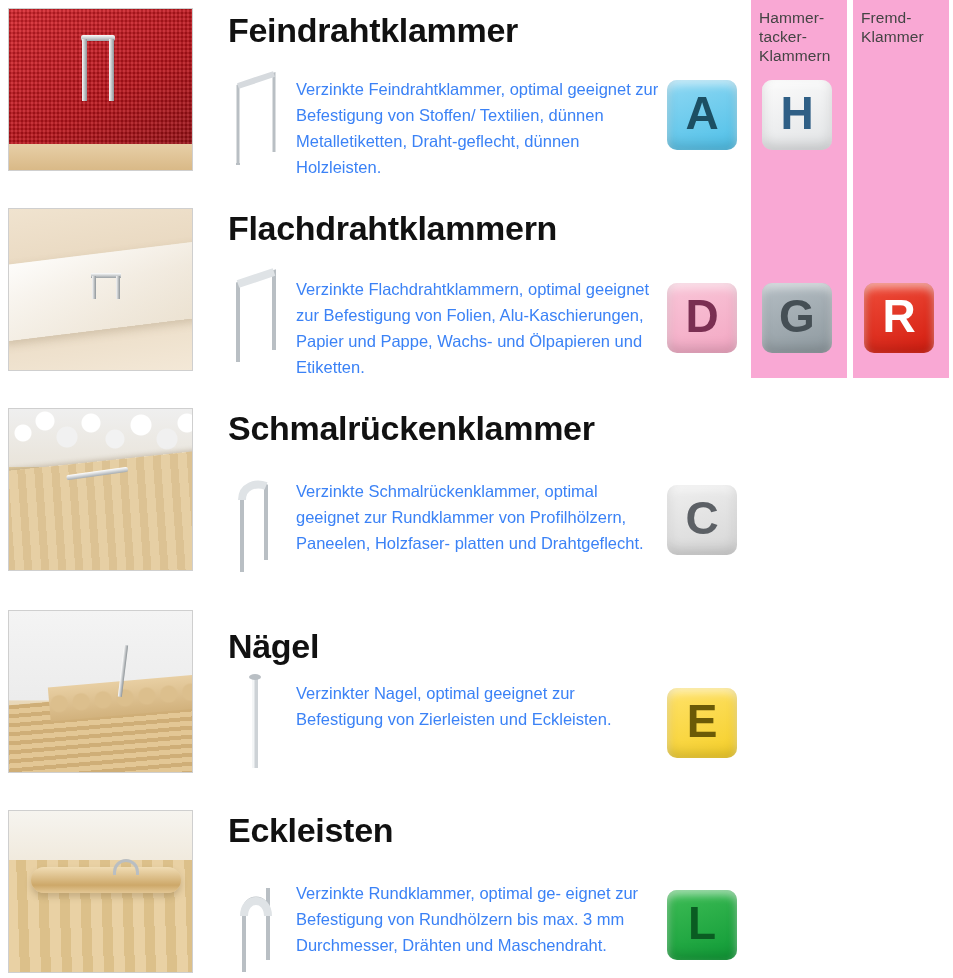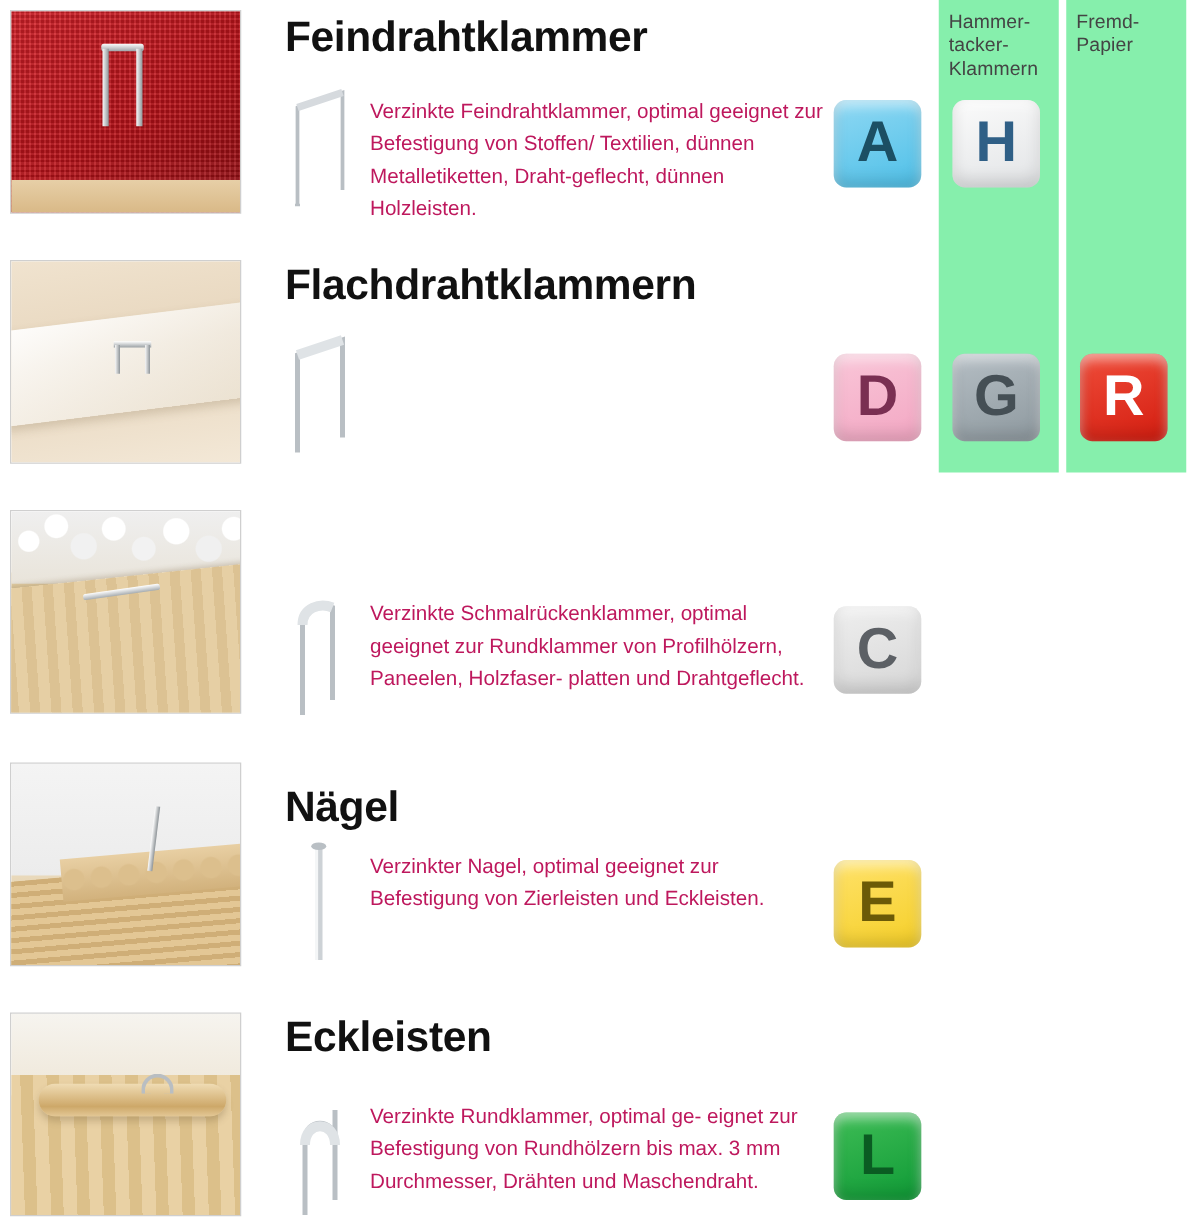--- a/index.html
+++ b/index.html
@@ -19,21 +19,21 @@
     position: absolute;
     top: 0;
     left: 751px;
     width: 202px;
     height: 978px;
   }
   .col {
     position: absolute;
     top: 0;
     width: 96px;
-    background: #86efac;
+    background: #f9a8d4;
   }
   .col.hammer { left: 0; height: 378px; }
   .col.fremd  { left: 102px; height: 378px; }
   .col-head {
     padding: 8px 8px 0 8px;
     font-size: 15.5px;
     line-height: 19px;
     color: #444;
     letter-spacing: 0.1px;
   }
@@ -221,21 +221,21 @@
     line-height: 40px;
     color: #111;
     white-space: nowrap;
   }
   .desc {
     position: absolute;
     left: 296px;
     width: 366px;
     font-size: 16.5px;
     line-height: 26px;
-    color: #be185d;
+    color: #3b82f6;
   }
 
   
   .tile {
     position: absolute;
     width: 70px; height: 70px;
     border-radius: 10px;
     display: flex; align-items: center; justify-content: center;
     font-size: 46px;
     font-weight: bold;
@@ -258,21 +258,21 @@
 <body>
 
 <div class="col-panels">
   <div class="col hammer">
     <div class="col-head" style="white-space:pre-line">Hammer-
 tacker-
 Klammern</div>
   </div>
   <div class="col fremd">
     <div class="col-head" style="white-space:pre-line">Fremd-
-Papier</div>
+Klammer</div>
   </div>
 </div>
 
 <div class="rows">
 
   <div class="row r1">
     <div class="photo">
       <div class="inner ph-fabric">
         <div class="wood"></div>
         <div class="staple-pic">
@@ -310,33 +310,35 @@
 
     <div class="title" style="top:8px">Flachdrahtklammern</div>
 
     <div class="drawing" style="top:66px">
       <svg width="58" height="100" viewBox="0 0 58 100">
         <path d="M10 96 L10 18 L46 6 L46 84" fill="none" stroke="#b9bfc4" stroke-width="4"></path>
         <path d="M10 18 L46 6" fill="none" stroke="#dfe3e6" stroke-width="8"></path>
       </svg>
     </div>
 
+    <div class="desc" style="top:76px">Verzinkte Flachdrahtklammern, optimal geeignet zur Befestigung von Folien, Alu-Kaschierungen, Papier und Pappe, Wachs- und Ölpapieren und Etiketten.</div>
   </div>
 
   <div class="row r3">
     <div class="photo">
       <div class="inner ph-panel">
         <div class="insul"></div>
         <div class="board"></div>
         <div class="st3">
             <div class="crown"></div>
           </div>
       </div>
     </div>
 
+    <div class="title" style="top:8px">Schmalrückenklammer</div>
 
     <div class="drawing" style="top:72px">
       <svg width="58" height="104" viewBox="0 0 58 104">
         <path d="M14 100 L14 28 C14 14 28 10 38 14 L38 88" fill="none" stroke="#b9bfc4" stroke-width="4"></path>
         <path d="M14 28 C14 14 28 10 38 14" fill="none" stroke="#dfe3e6" stroke-width="8"></path>
       </svg>
     </div>
 
     <div class="desc" style="top:78px">Verzinkte Schmalrückenklammer, optimal geeignet zur Rundklammer von Profilhölzern, Paneelen, Holzfaser- platten und Drahtgeflecht.</div>
   </div>

